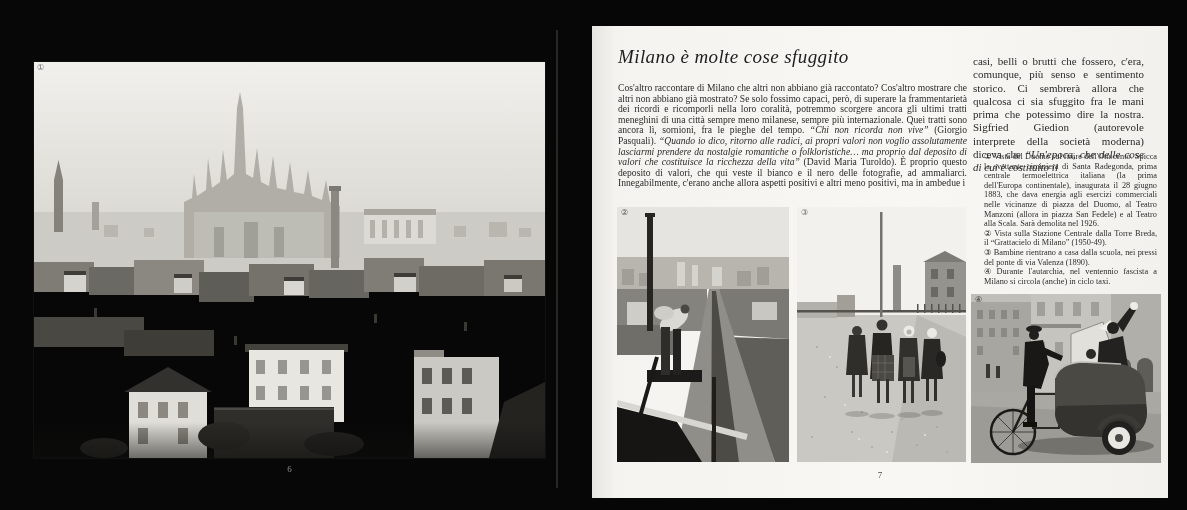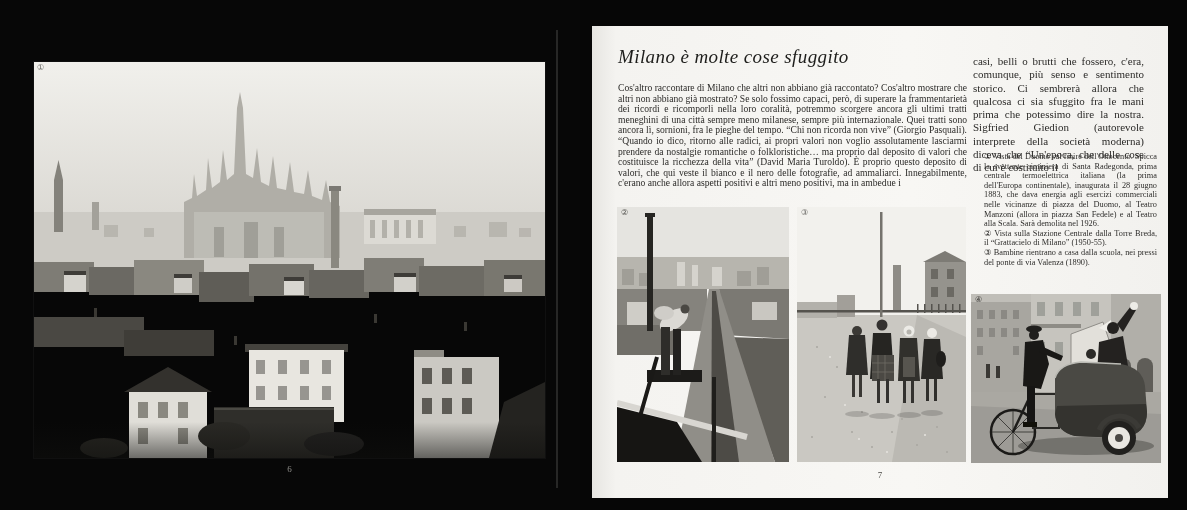--- a/index.html
+++ b/index.html
@@ -18,21 +18,21 @@
          font-size:9px;color:#8f8e8a;}
   
   .right-page{position:absolute;left:592px;top:26px;width:576px;height:472px;
          background:linear-gradient(90deg,#e6e5e1 0px,#f4f3f0 24px,#f8f7f4 55%,#f2f1ee 100%);}
   .title{position:absolute;left:26px;top:20px;font-style:italic;font-size:19px;
          letter-spacing:.4px;color:#1d1d1b;white-space:nowrap;}
   .main-col{position:absolute;left:26px;top:57px;width:349px;font-size:9.6px;
          line-height:10.6px;text-align:justify;color:#2b2a28;}
   .right-col{position:absolute;left:381px;top:29px;width:171px;font-size:11px;
          line-height:13.3px;text-align:justify;color:#2b2a28;}
-  .it{}
+  .it{font-style:italic;}
   .captions{position:absolute;left:381px;top:126px;width:173px;font-size:8.3px;
          line-height:9.6px;text-align:justify;color:#2e2d2b;margin-left:11px;}
   .cap-marker{margin-right:2px;}
   .photo{position:absolute;}
   .photo svg{display:block;width:100%;height:100%;}
   .photo2{left:25px;top:181px;width:172px;height:255px;}
   .photo3{left:205px;top:181px;width:169px;height:255px;}
   .photo4{left:379px;top:268px;width:190px;height:169px;}
   .pagenum-right{position:absolute;left:0;top:444px;width:100%;text-align:center;
          font-size:9px;color:#494844;}
@@ -168,22 +168,23 @@
   <div class="right-page">
 
     <div class="title">Milano è molte cose sfuggito</div>
 
     <div class="main-col"><span>Cos'altro raccontare di Milano che altri non abbiano già raccontato? Cos'altro mostrare che altri non abbiano già mostrato? Se solo fossimo capaci, però, di superare la frammentarietà dei ricordi e ricomporli nella loro coralità, potremmo scorgere ancora gli ultimi tratti meneghini di una città sempre meno milanese, sempre più internazionale. Quei tratti sono ancora lì, sornioni, fra le pieghe del tempo. </span><span class="it">“Chi non ricorda non vive”</span><span> (Giorgio Pasquali). </span><span class="it">“Quando io dico, ritorno alle radici, ai propri valori non voglio assolutamente lasciarmi prendere da nostalgie romantiche o folkloristiche… ma proprio dal deposito di valori che costituisce la ricchezza della vita”</span><span> (David Maria Turoldo). È proprio questo deposito di valori, che qui veste il bianco e il nero delle fotografie, ad ammaliarci. Innegabilmente, c'erano anche allora aspetti positivi e altri meno positivi, ma in ambedue i</span></div>
 
     <div class="right-col"><span>casi, belli o brutti che fossero, c'era, comunque, più senso e sentimento storico. Ci sembrerà allora che qualcosa ci sia sfuggito fra le mani prima che potessimo dire la nostra. Sigfried Giedion (autorevole interprete della società moderna) diceva che </span><span class="it">“Un'epoca, che delle cose di cui è costituito il</span></div>
 
     <div class="captions">
       <div class="caption"><span class="cap-marker">①</span><span>Vista del Duomo sul finire dell'Ottocento. Spicca la svettante ciminiera di Santa Radegonda, prima centrale termoelettrica italiana (la prima dell'Europa continentale), inaugurata il 28 giugno 1883, che dava energia agli esercizi commerciali nelle vicinanze di piazza del Duomo, al Teatro Manzoni (allora in piazza San Fedele) e al Teatro alla Scala. Sarà demolita nel 1926.</span></div>
-      <div class="caption"><span class="cap-marker">②</span><span>Vista sulla Stazione Centrale dalla Torre Breda, il “Grattacielo di Milano” (1950-55).</span></div>
+      <div class="caption"><span class="cap-marker">②</span><span>Vista sulla Stazione Centrale dalla Torre Breda, il “Grattacielo di Milano” (1950-49).</span></div>
       <div class="caption"><span class="cap-marker">③</span><span>Bambine rientrano a casa dalla scuola, nei pressi del ponte di via Valenza (1890).</span></div>
+      <div class="caption"><span class="cap-marker">④</span><span>Durante l'autarchia, nel ventennio fascista a Milano si circola (anche) in ciclo taxi.</span></div>
     </div>
 
     <div class="photo photo2">
       <svg viewBox="0 0 172 255" preserveAspectRatio="none">
         <rect x="0" y="0" width="172" height="60" fill="#e5e4e0"></rect>
         <rect x="0" y="50" width="172" height="32" fill="#b7b5ae"></rect>
         <g fill="#a09e97">
             <rect x="5" y="62" width="12" height="16"></rect>
             <rect x="22" y="66" width="10" height="13"></rect>
           <rect x="120" y="64" width="14" height="15"></rect>

